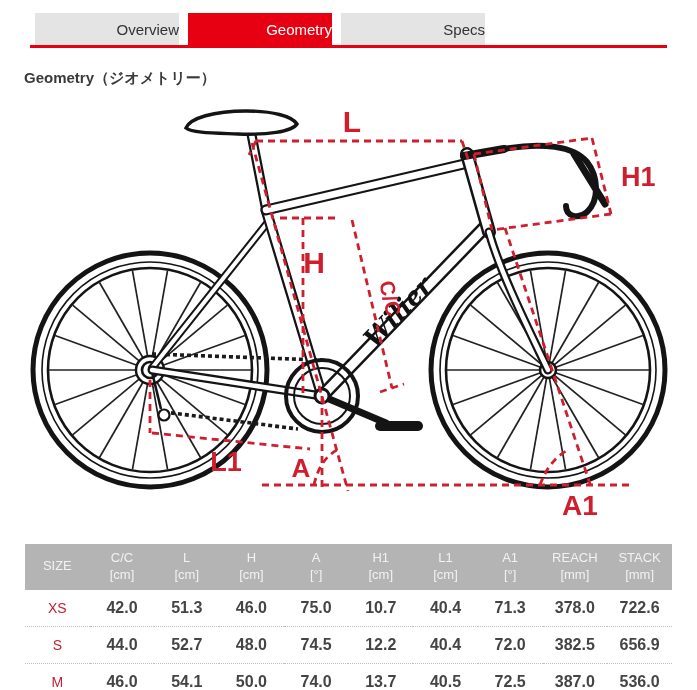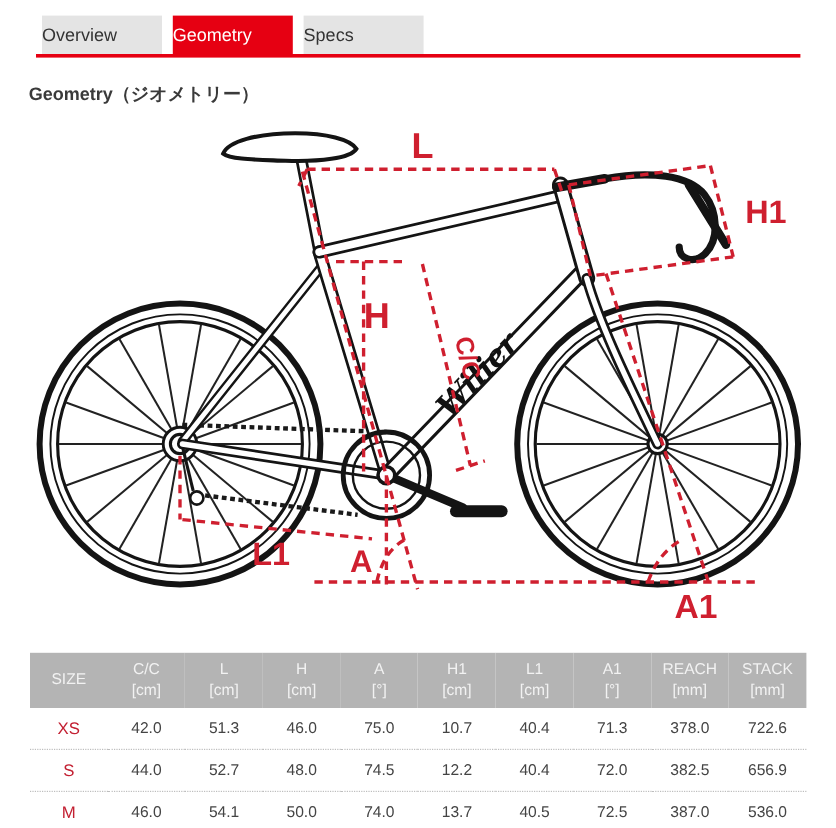--- a/index.html
+++ b/index.html
@@ -2,40 +2,40 @@
 <html><head>
 <meta charset="utf-8">
 <style>
   html,body{margin:0;padding:0;background:#fff;}
   body{font-family:"Liberation Sans",sans-serif;}
   .page{position:relative;width:697px;height:690px;background:#fff;overflow:hidden;}
 
   
   .tabbar{margin:13px 30px 0 30px;border-bottom:3px solid #e60012;
           display:flex;gap:9px;padding-left:5px;}
-  .tab{width:100px;height:32px;display:flex;align-items:center;justify-content:flex-start;
+  .tab{width:144px;height:32px;display:flex;align-items:center;justify-content:flex-end;
        background:#e4e4e4;color:#333;font-size:15px;cursor:pointer;}
   .tab.active{background:#e60012;color:#fff;}
 
   
   .page-title{margin:21px 0 0 24px;font-size:15px;font-weight:bold;color:#3a3a3a;}
 
   
   svg.diagram{display:block;margin-top:0;}
   .anno{stroke:#cf1f2f;stroke-width:2.8;fill:none;stroke-dasharray:7 5;}
   .annotext{fill:#cf1f2f;font-weight:bold;font-family:"Liberation Sans",sans-serif;}
   .tube-out{stroke:#141414;fill:none;stroke-linecap:round;}
   .tube-in{stroke:#fff;fill:none;stroke-linecap:round;}
 
   
   table.geo{width:647px;margin:4px 0 0 25px;border-collapse:collapse;table-layout:fixed;}
   table.geo th{background:#b4b4b4;color:#f2f2f2;font-size:13px;font-weight:normal;
                padding:6px 0;line-height:1.3;text-align:center;vertical-align:middle;}
-  table.geo td{text-align:center;font-size:13px;color:#444;padding:9px 0;
-               border-bottom:1px dotted #bdbdbd;background:#fff;}
+  table.geo td{text-align:center;font-size:16px;color:#444;padding:9px 0;
+               border-bottom:1px dotted #bdbdbd;background:#fff;font-weight:bold;}
   table.geo td.size{color:#c32032;font-weight:normal;font-size:14px;}
 </style>
 </head>
 <body>
 
 <div class="page">
 
   <div class="tabbar">
     <div class="tab">
         <span>Overview</span>

